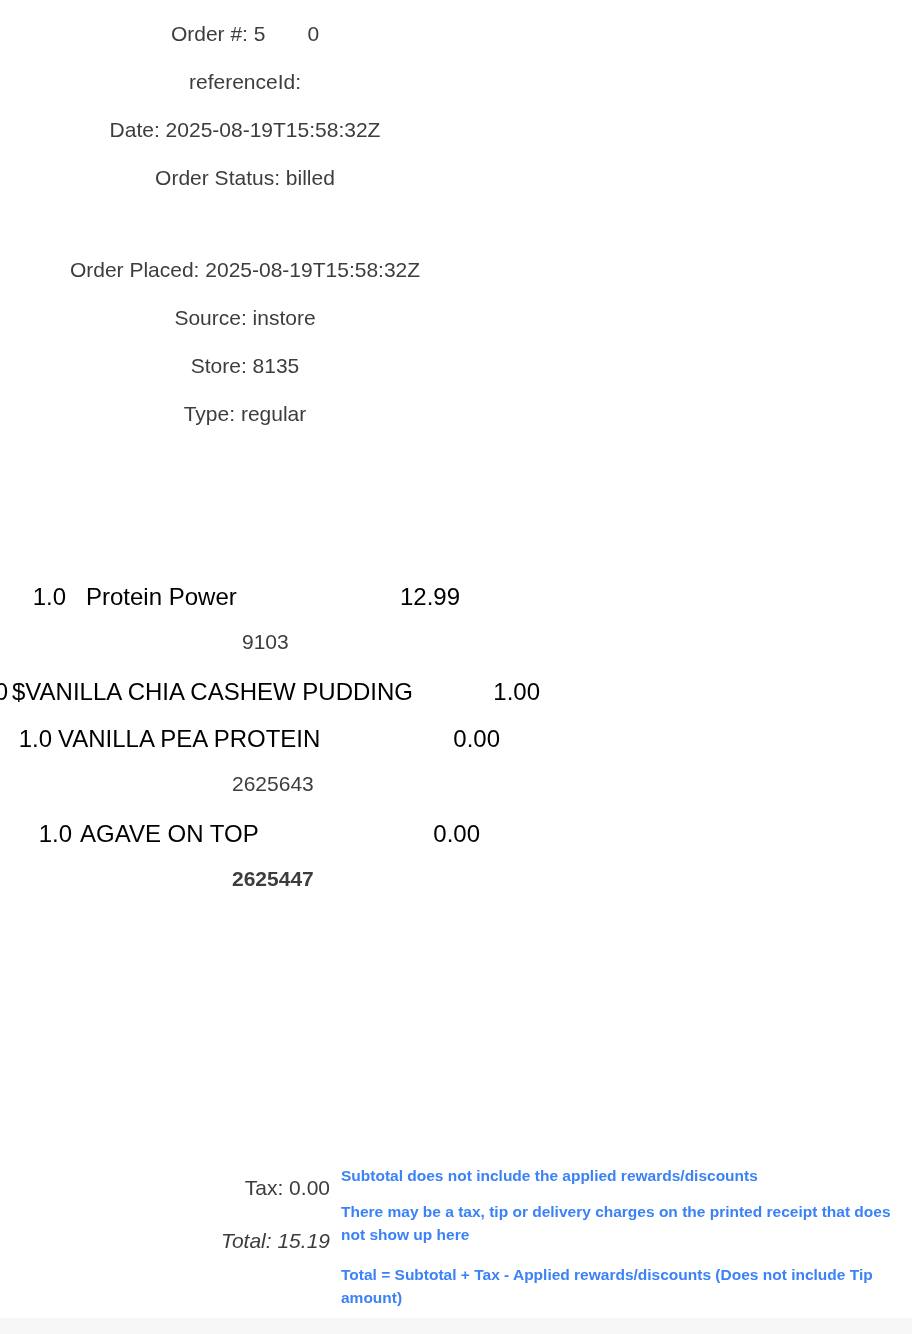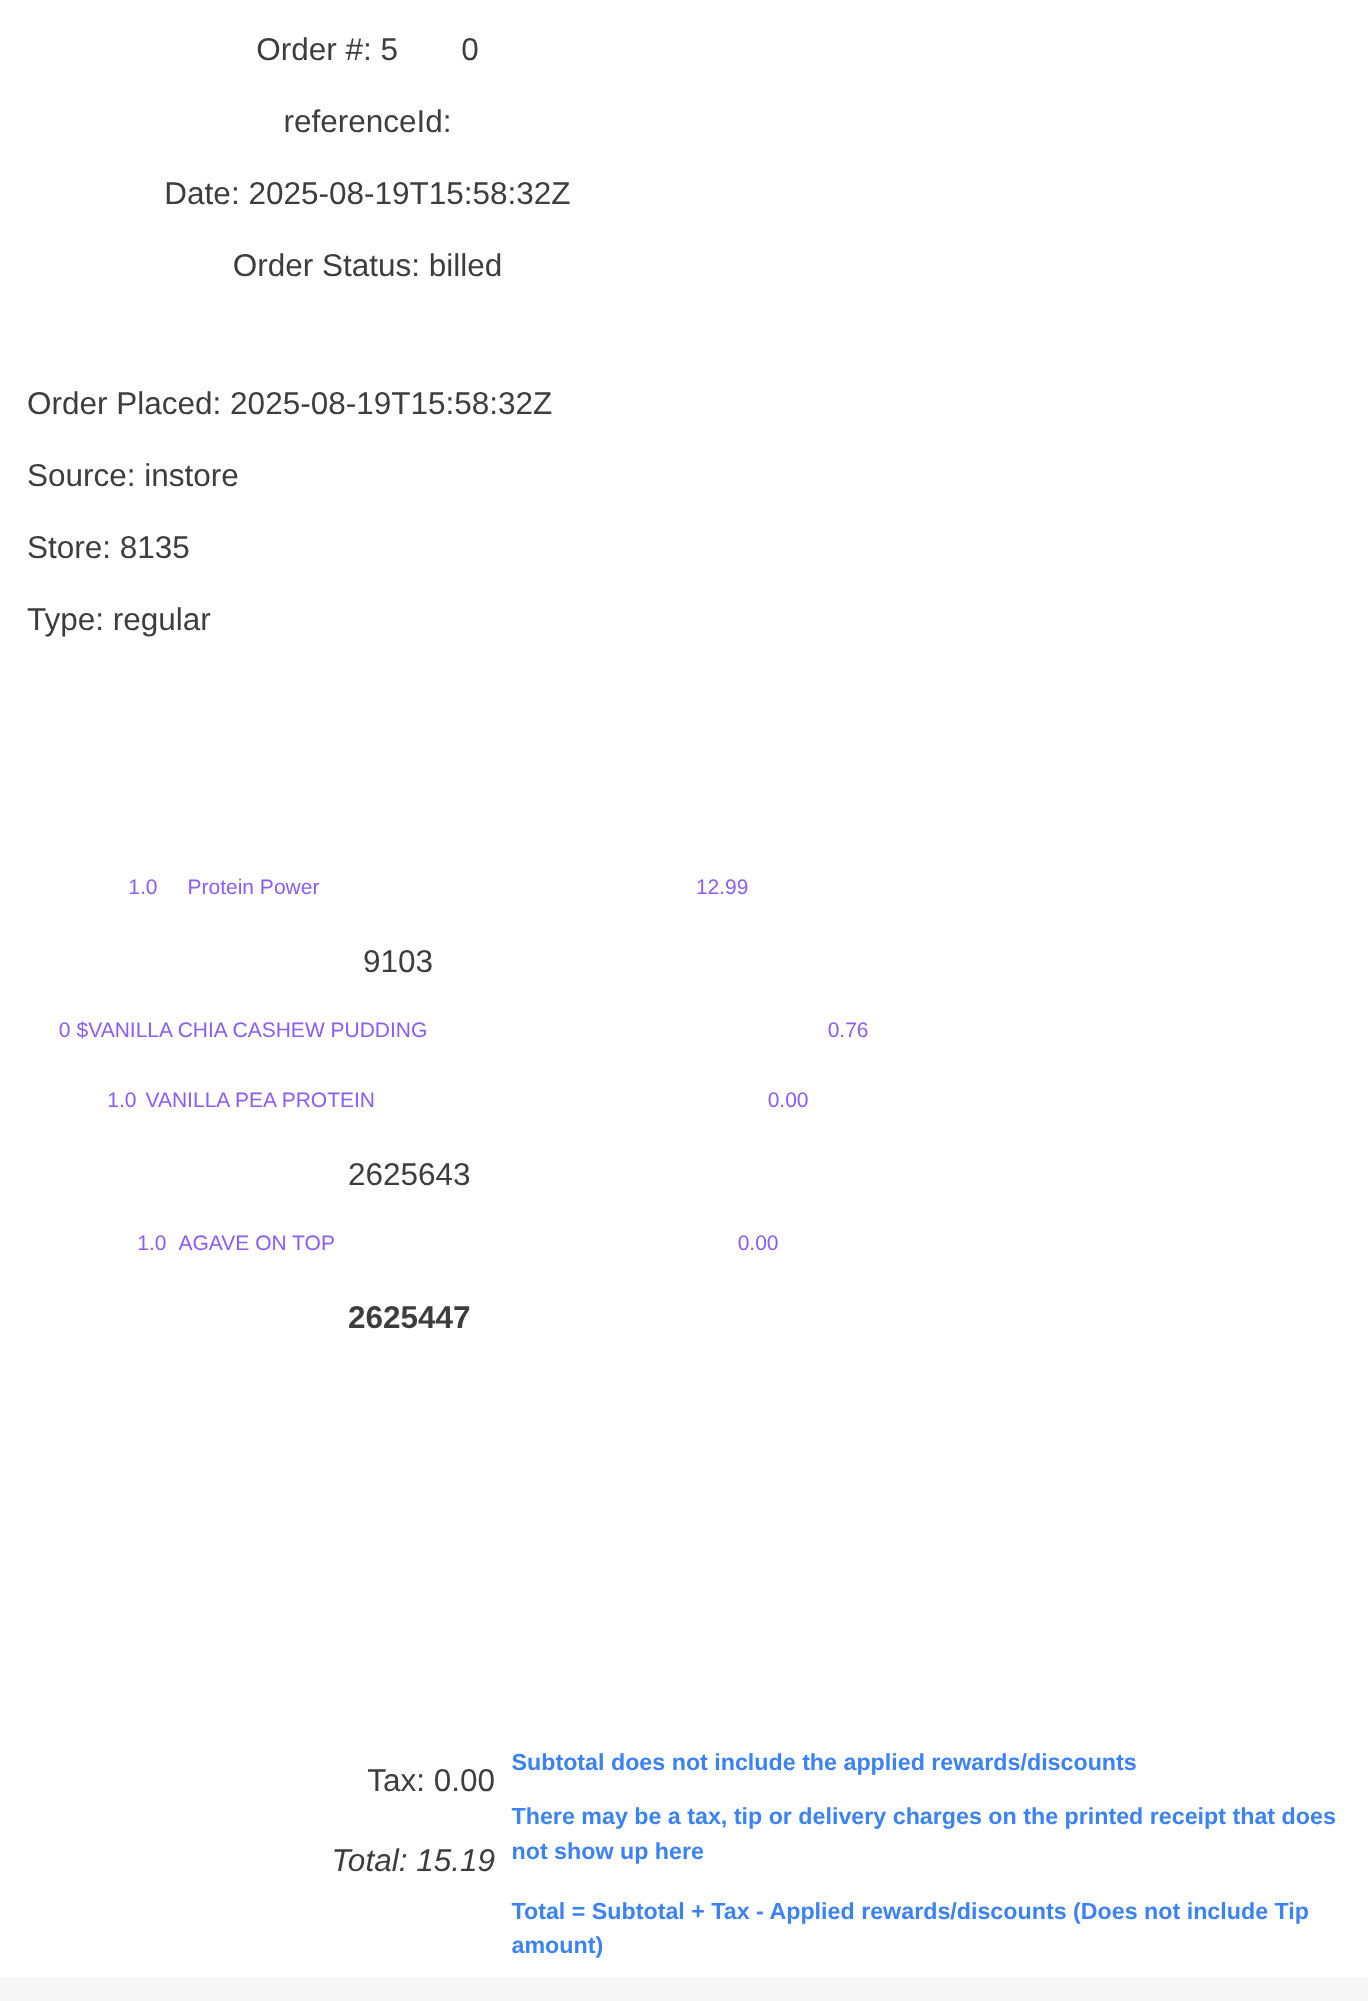--- a/index.html
+++ b/index.html
@@ -45,42 +45,41 @@
     display: inline-block;
     width: 42px;
     color: transparent;
   }
 
   .meta {
     position: absolute;
     left: 0;
     top: 246px;
     width: 490px;
-    padding-left: 18px;
+    text-align: center;
   }
   .meta .line {
     font-size: 21px;
     line-height: 48px;
     white-space: pre;
     color: #3d3d3d;
   }
 
   
   .items {
     position: absolute;
     left: 0;
     top: 583px;
     width: 600px;
   }
   .item-row {
     position: relative;
     height: 47px;
-    font-size: 14px;
-    color: #8b5cf6;
-    margin-left: 39px;
+    font-size: 24px;
+    color: #000000;
   }
   .item-row .qty {
     position: absolute;
     text-align: right;
     top: 0;
   }
   .item-row .name {
     position: absolute;
     top: 0;
     white-space: nowrap;
@@ -195,21 +194,21 @@
       <span class="name">Protein Power</span>
       <span class="price">12.99</span>
     </div>
     <div class="item-code c1">
       <span>9103</span>
     </div>
 
     <div class="item-row r2">
       <span class="qty">0</span>
       <span class="name">$VANILLA CHIA CASHEW PUDDING</span>
-      <span class="price">0.76</span>
+      <span class="price">1.00</span>
     </div>
 
     <div class="item-row r3">
       <span class="qty">1.0</span>
       <span class="name">VANILLA PEA PROTEIN</span>
       <span class="price">0.00</span>
     </div>
     <div class="item-code c3">
       <span>2625643</span>
     </div>

